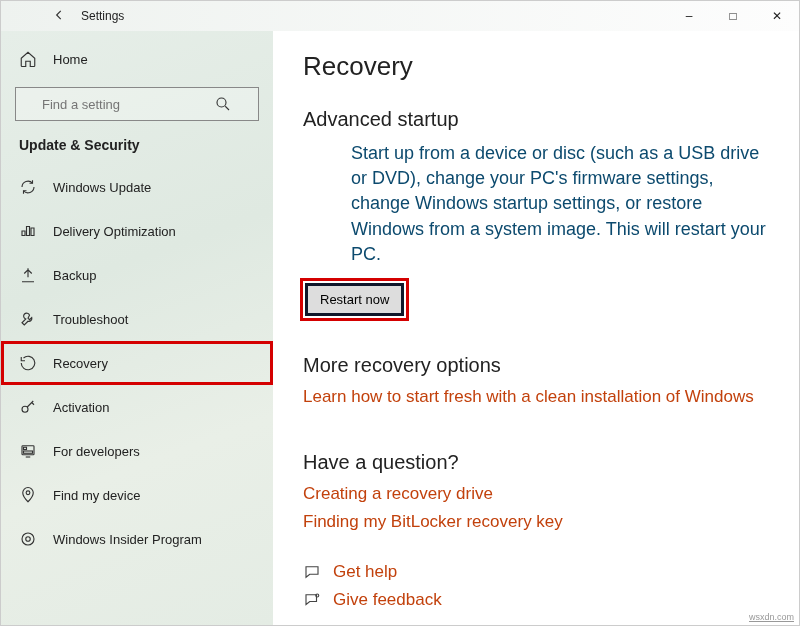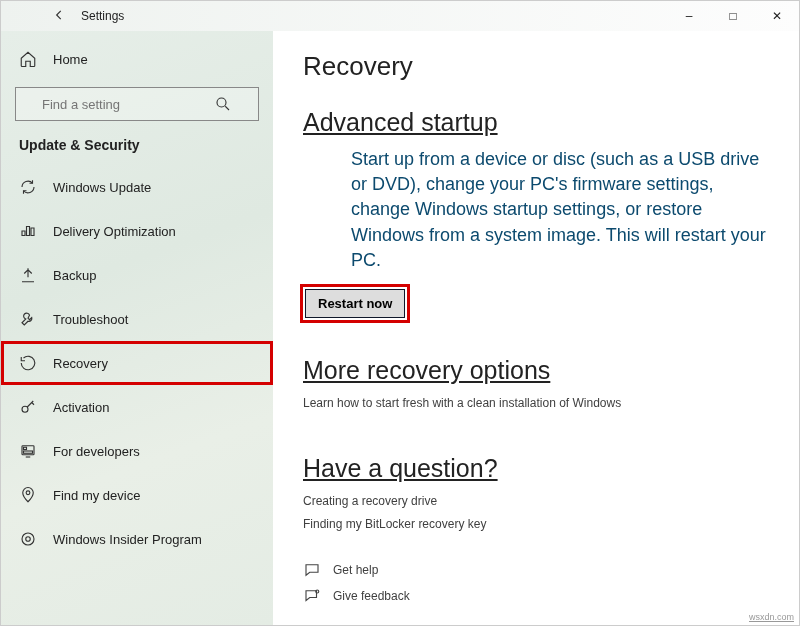--- a/index.html
+++ b/index.html
@@ -48,28 +48,28 @@
 }
 .search input {
   border:none; background:transparent; outline:none; font-size:13px; width: 85%;
 }
 .section-title { font-weight:600; font-size:14px; padding: 6px 18px 12px 18px; }
 .nav-item.highlight { outline: 3px solid #d40000; outline-offset:-3px; }
 .main {
   flex:1; padding: 20px 30px; overflow:auto; background:#fff;
 }
 h1 { font-weight:400; font-size:26px; margin-bottom:26px; }
-h2 { font-weight:400; font-size:25px; margin-bottom:10px;text-decoration:underline; }
+h2 { font-weight:400; font-size:20px; margin-bottom:10px; }
 .desc { font-size:18px; line-height:1.4; margin-bottom:14px; color:#0c4a6e; max-width: 440px; margin-left: 48px;}
 .action-btn {
-  background:#ddd; border:1px solid #0f172a; padding:6px 12px; font-size:13px; font-family:inherit;font-weight:bold;
+  background:#ddd; border:3px solid #0f172a; padding:6px 12px; font-size:13px; font-family:inherit;
 }
 .highlight-box { display:inline-block; outline:3px solid #d40000; padding:2px; }
 .section { margin-bottom:36px; }
-.link { color:#404040; font-size:12px; text-decoration:none; display:inline-block; margin-bottom:8px; }
+.link { color:#c2410c; font-size:17px; text-decoration:none; display:inline-block; margin-bottom:8px; }
 .helprow { display:flex; align-items:center; gap:12px; margin-bottom:8px; }
 .helprow .icon { color:#555; }
 .helprow .icon svg { stroke:#444; }
 .watermark { position:absolute; right:6px; bottom:4px; font-size:9px; color:#999;text-decoration:underline; }
 </style>
 </head>
 <body>
 
 <div class="titlebar">
   <div class="back">

